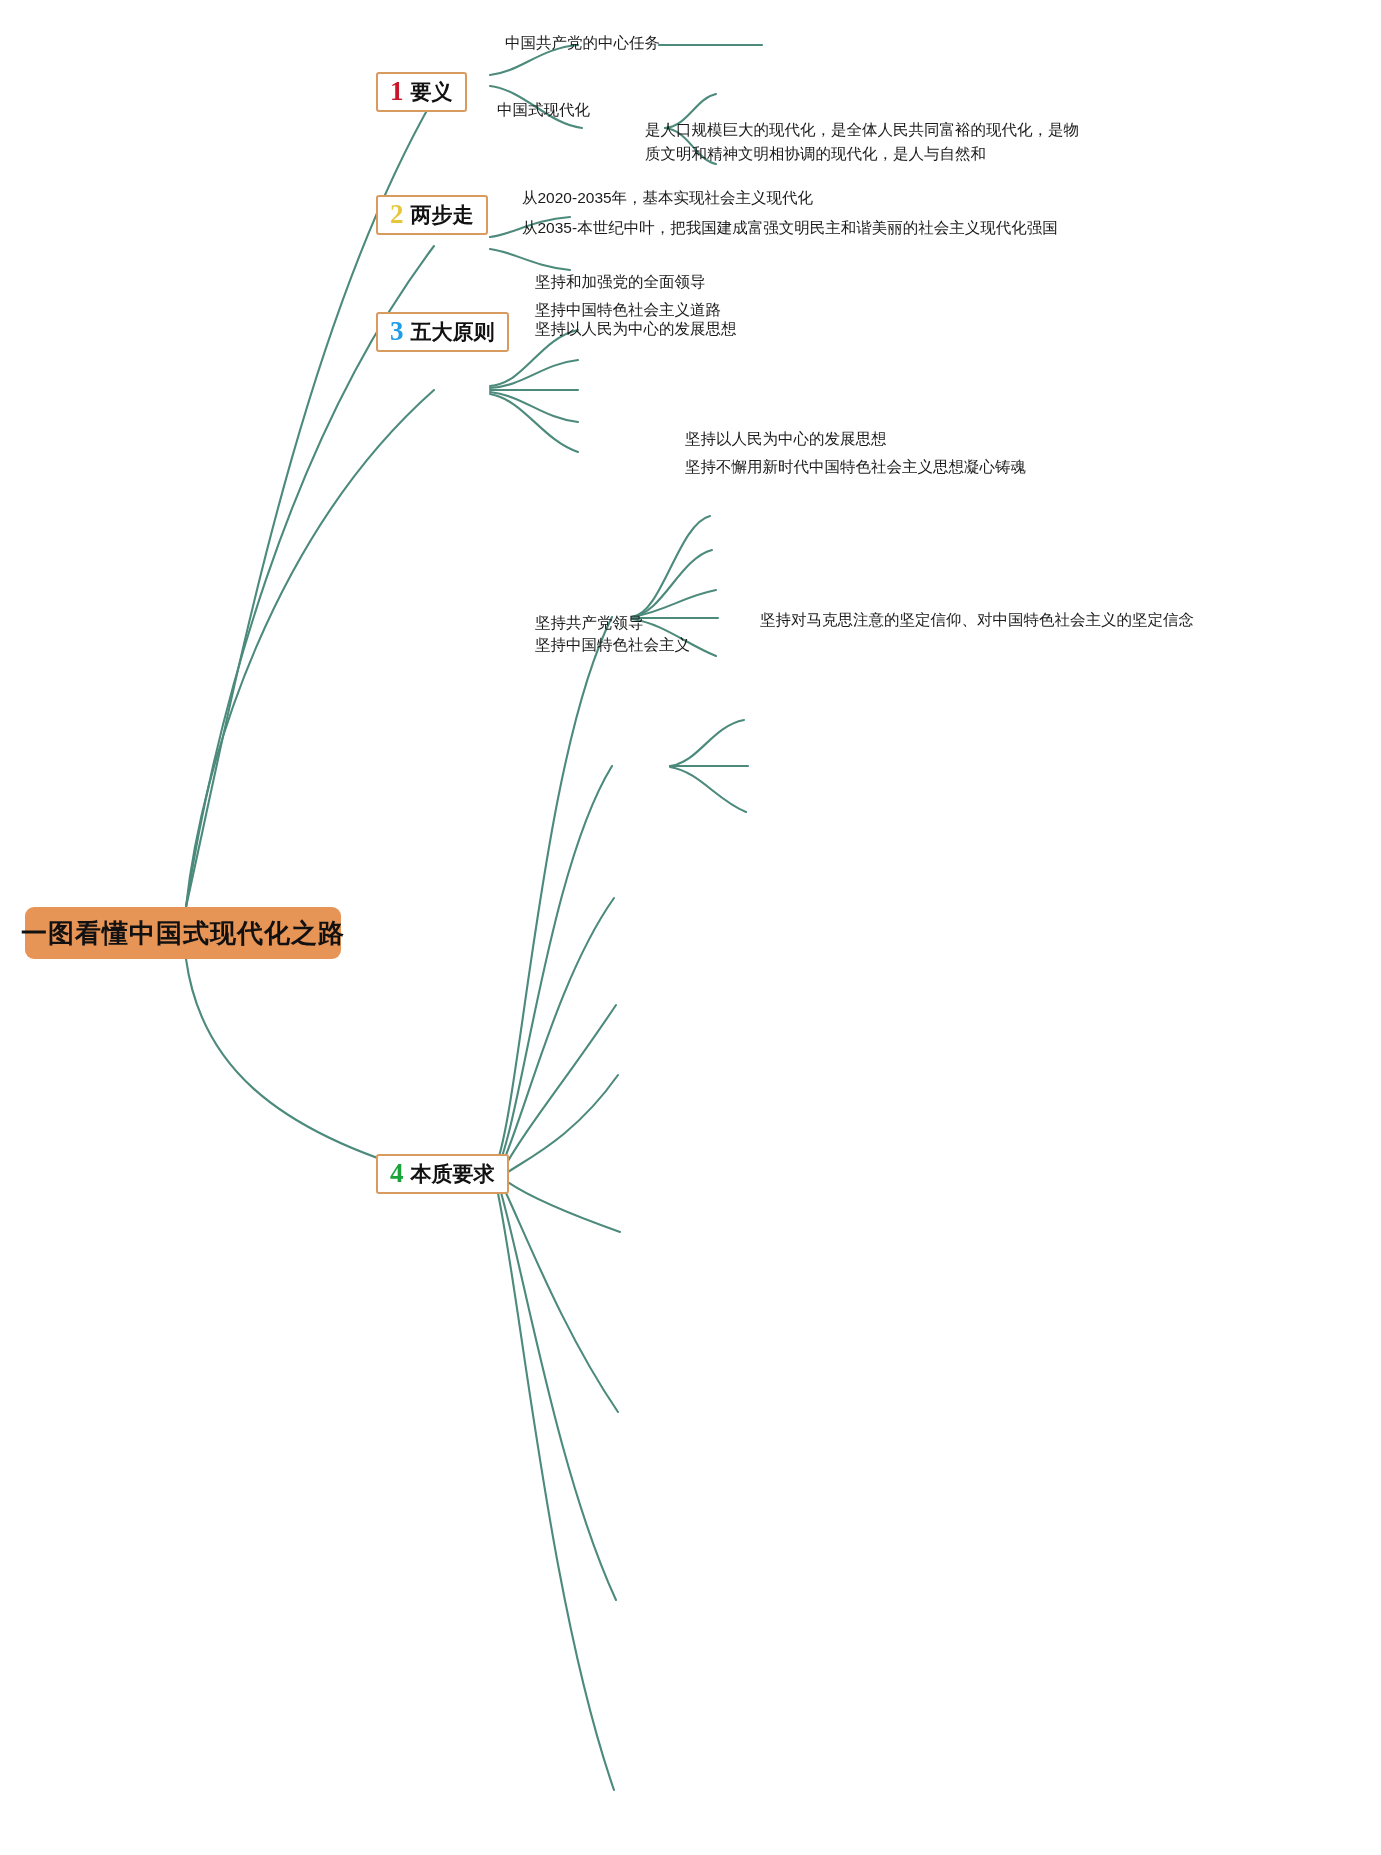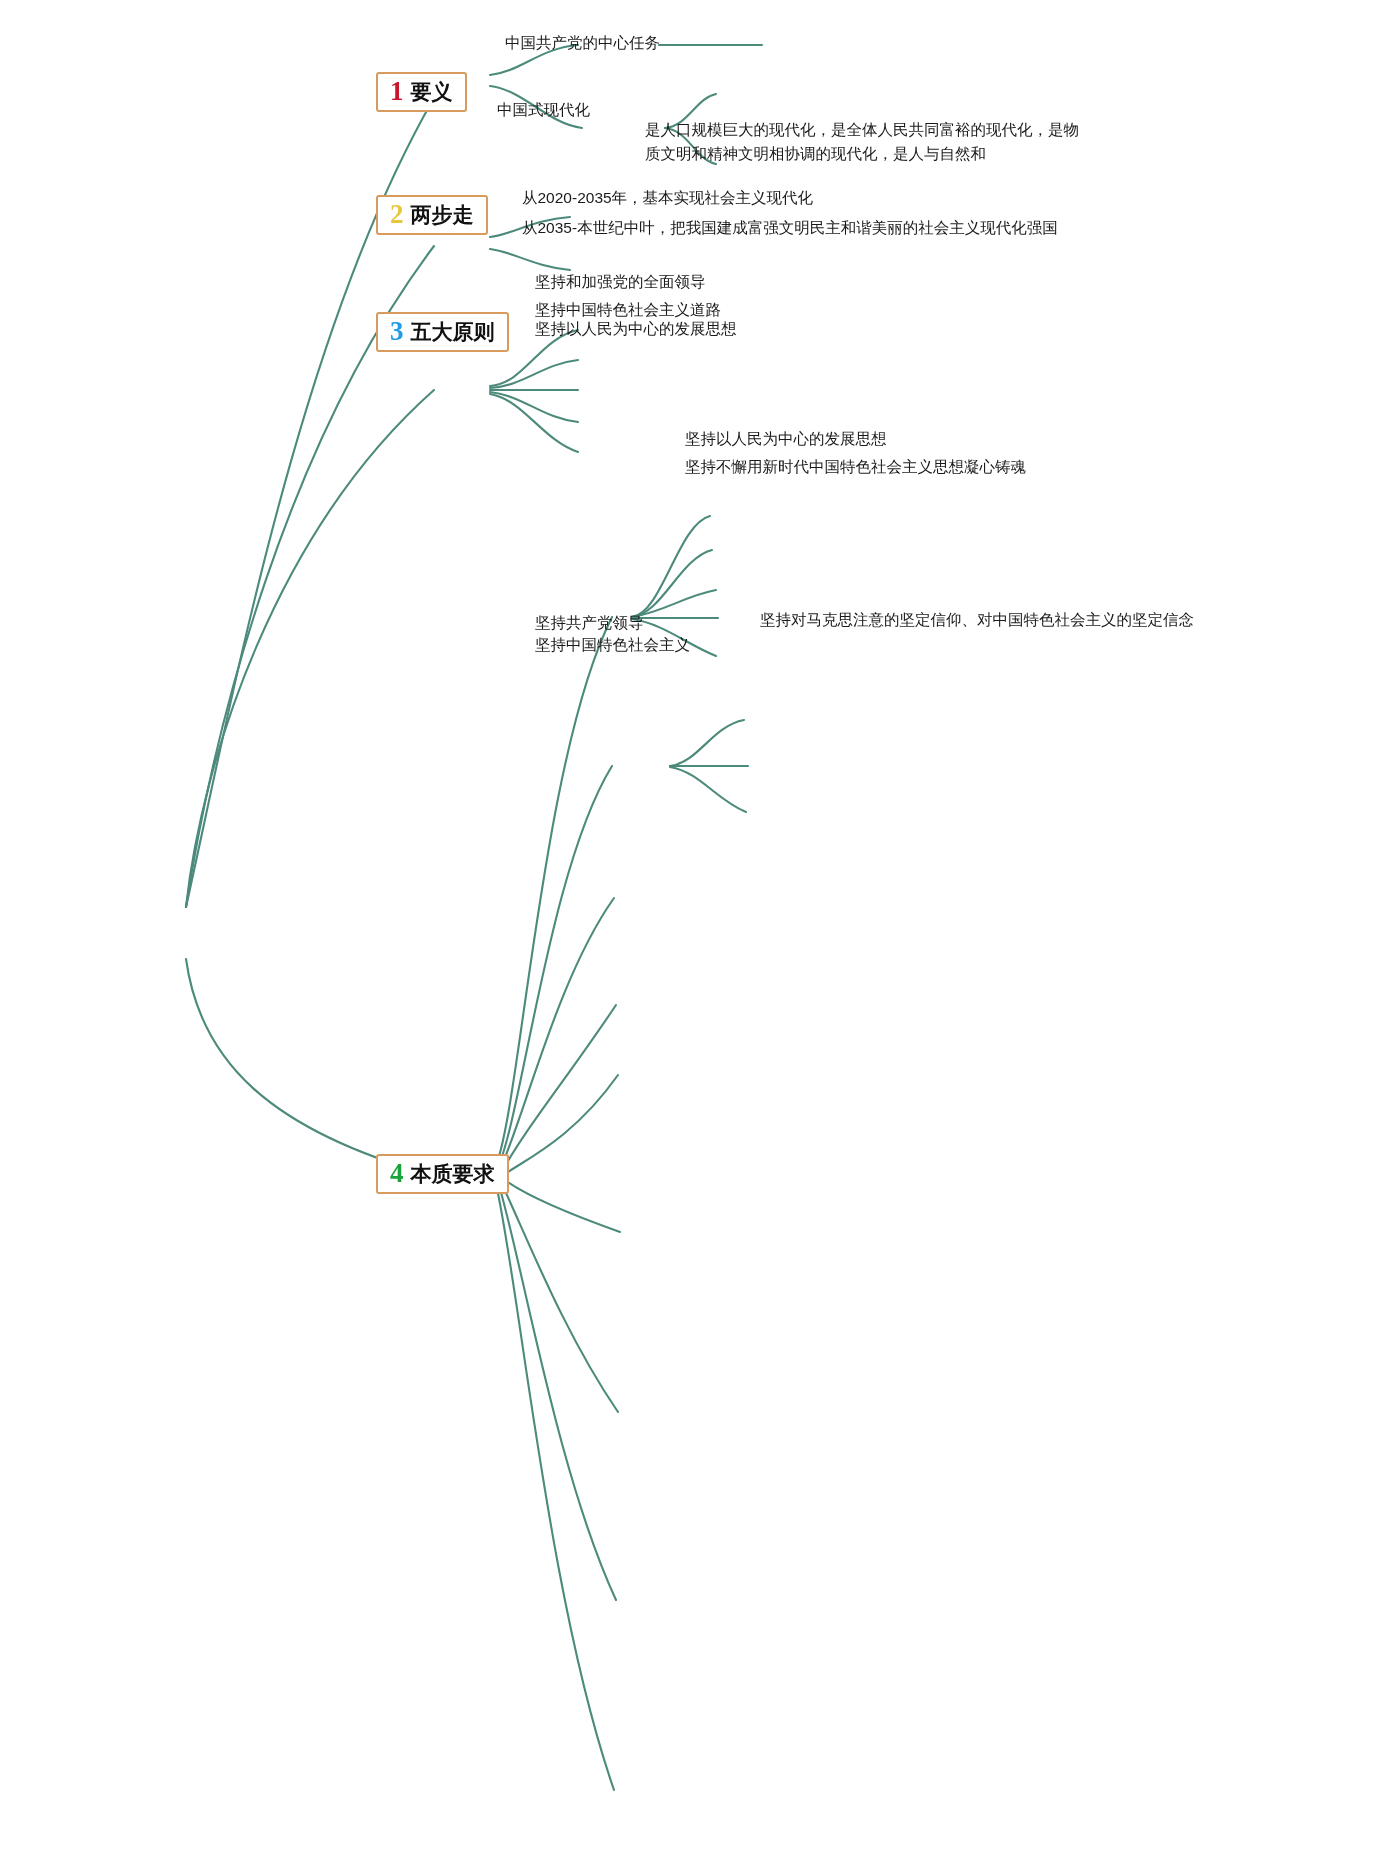--- a/index.html
+++ b/index.html
@@ -142,20 +142,23 @@
     <path d="M632,617 C662,614 680,558 712,550"></path>
     <path d="M632,617 C664,612 684,596 716,590"></path>
     <path d="M632,618 L718,618"></path>
     <path d="M632,619 C664,624 686,644 716,656"></path>
 
     <path d="M670,766 C698,763 712,726 744,720"></path>
     <path d="M670,766 L748,766"></path>
     <path d="M670,767 C700,772 716,800 746,812"></path>
   </svg>
 
+  <div class="root-node">
+    <span class="root-label">一图看懂中国式现代化之路</span>
+  </div>
 
   <div class="branch-box" style="left:434px; top:74px; width:56px; height:0; padding:0; border:0;"></div>
   <div class="branch-box" style="left:376px; top:72px;">
     <span class="bnum" style="color:#c9162c">1</span>
     <span class="btext">要义</span>
   </div>
 
   <div class="topic" style="left:505px; top:32px;">
     <span>中国共产党的中心任务</span>
   </div>

